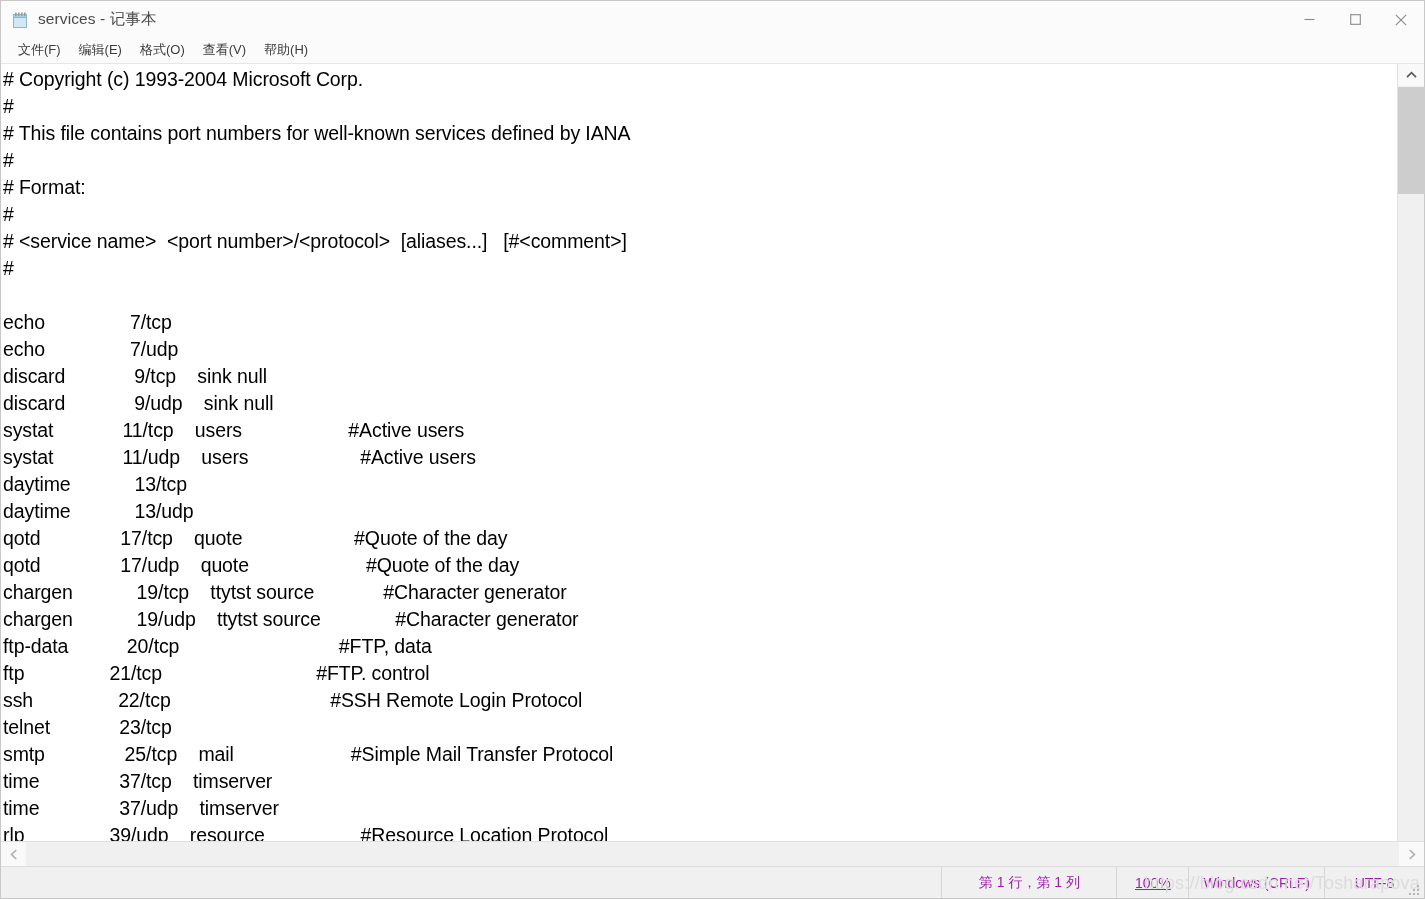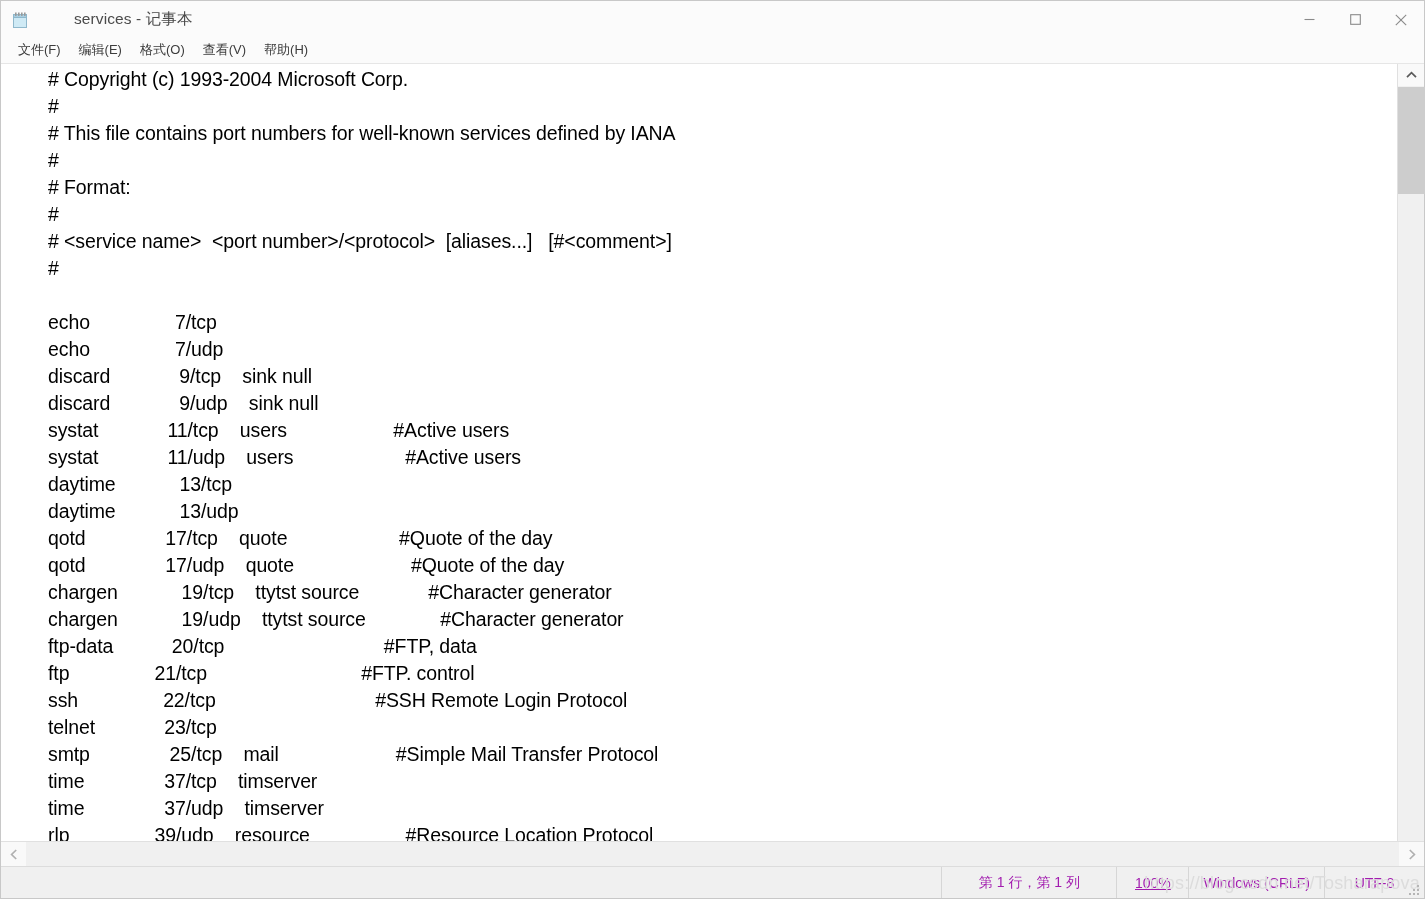--- a/index.html
+++ b/index.html
@@ -39,21 +39,20 @@
     margin-right: 9px;
     flex: 0 0 auto;
     position: relative;
   }
 
   #title-text {
     font-size: 15.5px;
     color: #4a4a4a;
     letter-spacing: 0.1px;
     white-space: nowrap;
-    margin-left: 36px;
   }
 
   #window-controls {
     position: absolute;
     right: 0;
     top: 0;
     height: 37px;
     display: flex;
   }
 
@@ -103,21 +102,21 @@
   #text-content {
     font-family: "Liberation Sans", sans-serif;
     font-size: 19.5px;
     line-height: 27px;
     color: #000000;
     white-space: pre;
     padding-left: 2px;
     letter-spacing: -0.1px;
   }
 
-  .txt-line { height: 27px; white-space: pre; margin-left: 45px; }
+  .txt-line { height: 27px; white-space: pre; }
 
   
   #vscroll {
     width: 27px;
     min-width: 27px;
     background: #f0f0f0;
     border-left: 1px solid #e0e0e0;
     display: flex;
     flex-direction: column;
     position: relative;

